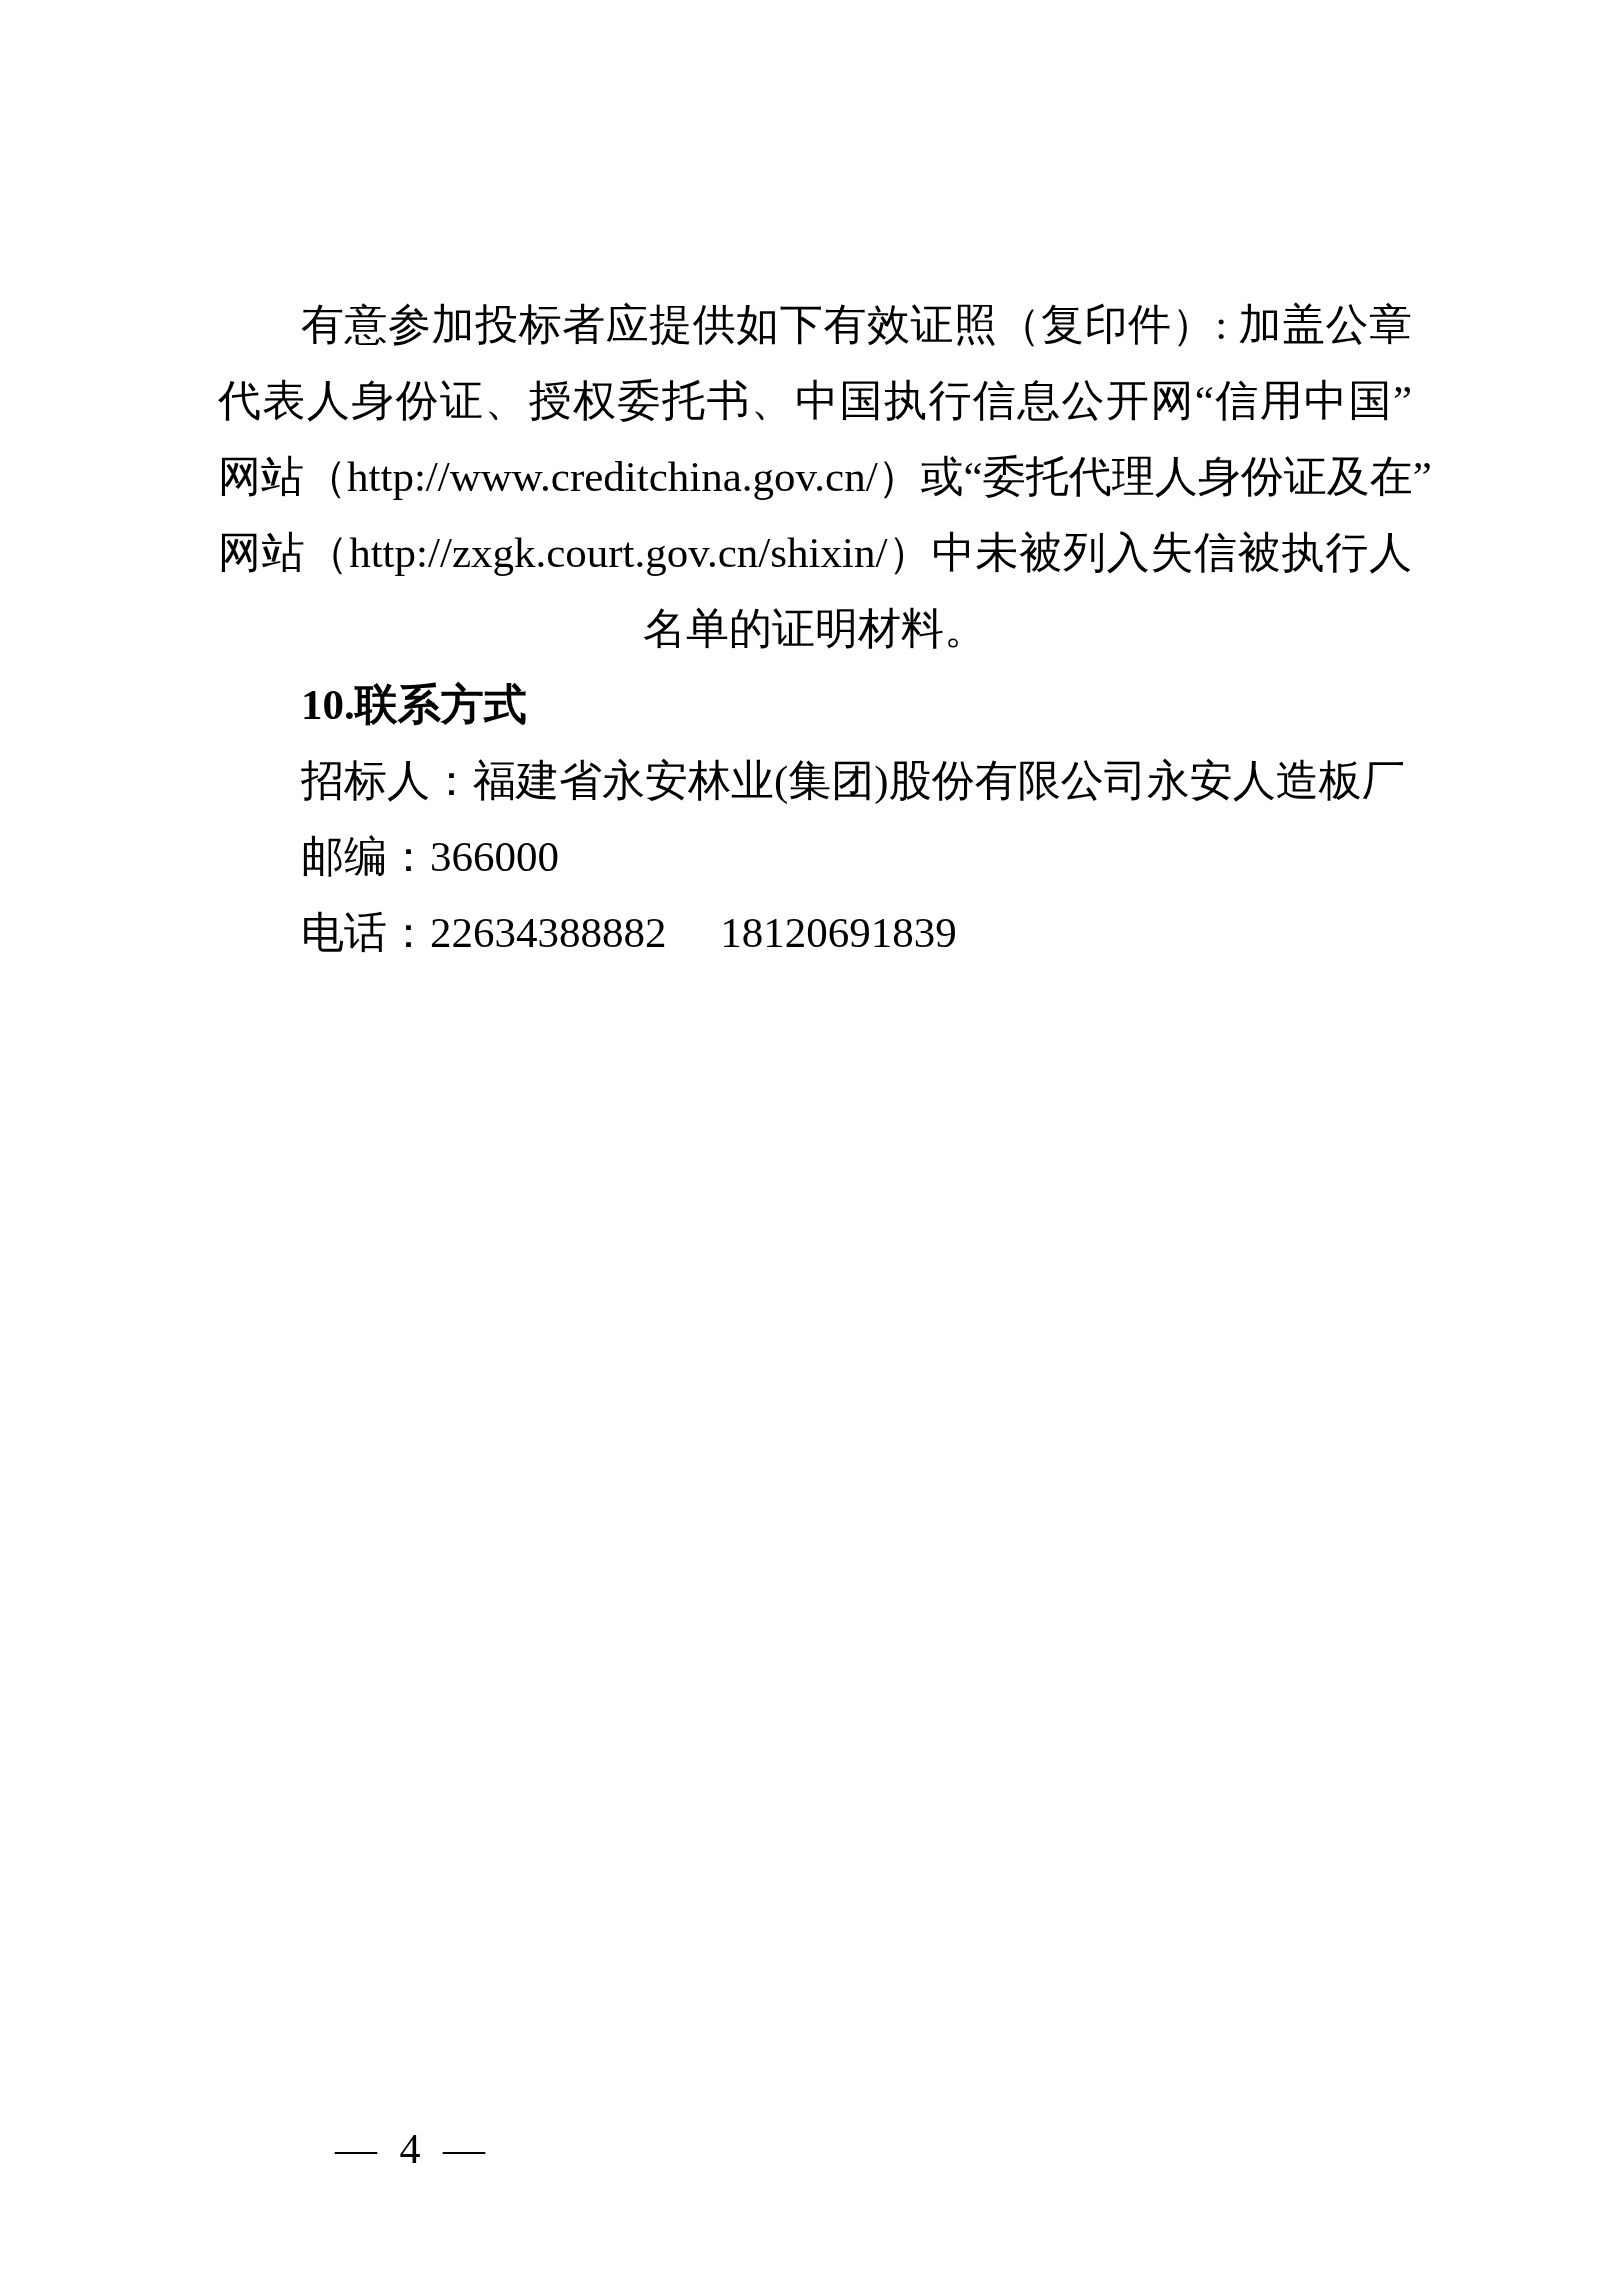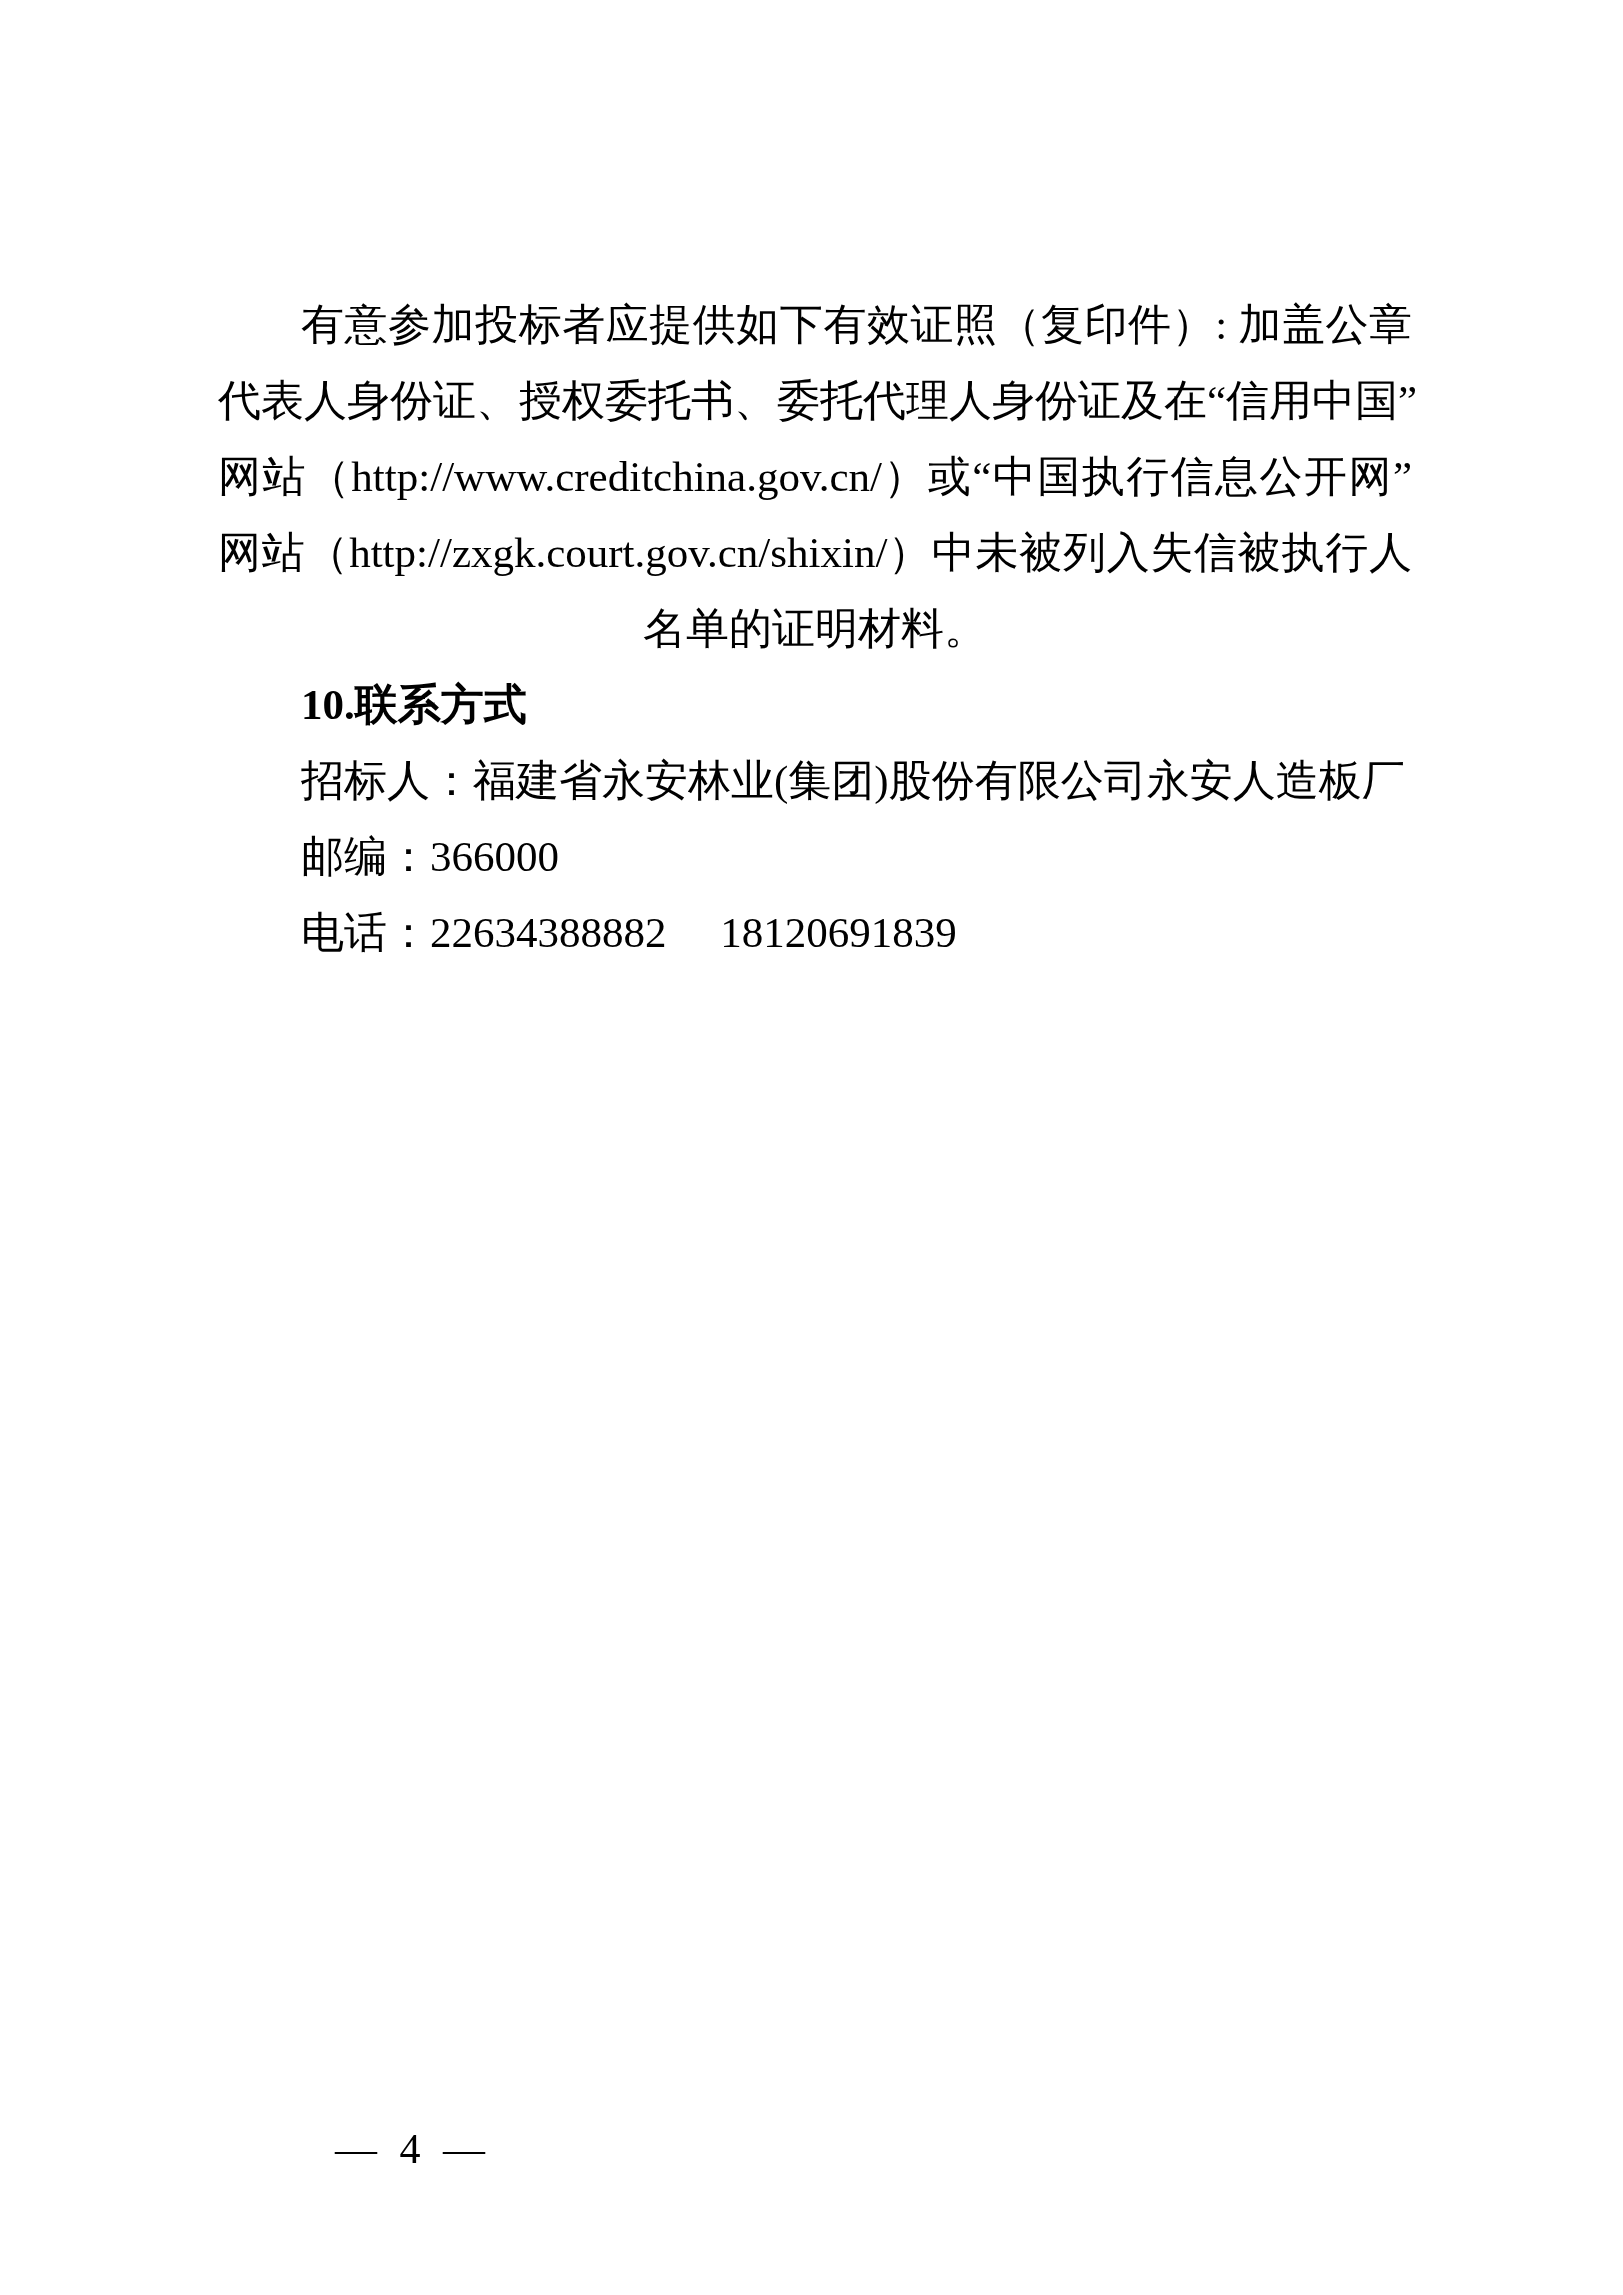--- a/index.html
+++ b/index.html
@@ -59,22 +59,22 @@
 </style>
 </head>
 <body>
 
 <div class="page">
 
   <div class="content">
 
     <div>
       <div class="pline first">有意参加投标者应提供如下有效证照（复印件）: 加盖公章</div>
-      <div class="pline">代表人身份证、授权委托书、委托代理人身份证及在“信用中国”</div>
-      <div class="pline">网站（http://www.creditchina.gov.cn/）或“中国执行信息公开网”</div>
+      <div class="pline">代表人身份证、授权委托书、中国执行信息公开网“信用中国”</div>
+      <div class="pline">网站（http://www.creditchina.gov.cn/）或“委托代理人身份证及在”</div>
       <div class="pline">网站（http://zxgk.court.gov.cn/shixin/）中未被列入失信被执行人</div>
       <div class="pline last">名单的证明材料。</div>
     </div>
 
     <div class="heading">10.联系方式</div>
 
     <div>
       <div class="cline">招标人：福建省永安林业(集团)股份有限公司永安人造板厂</div>
       <div class="cline">邮编：366000</div>
       <div class="cline">电话：22634388882     18120691839</div>

